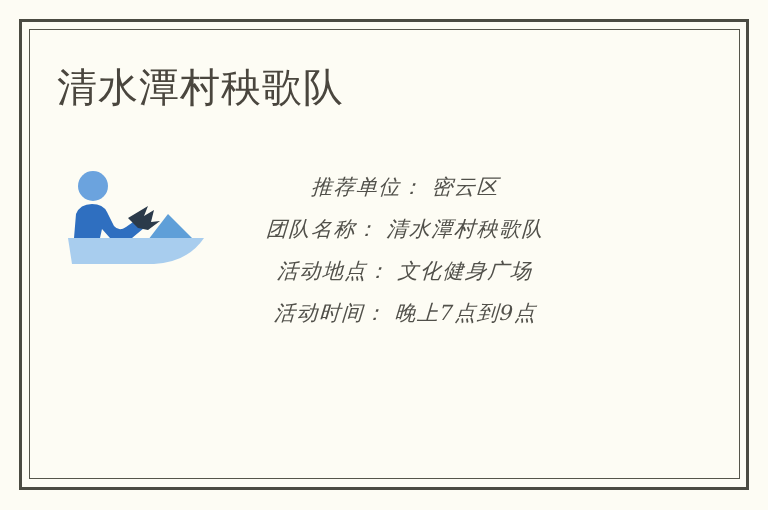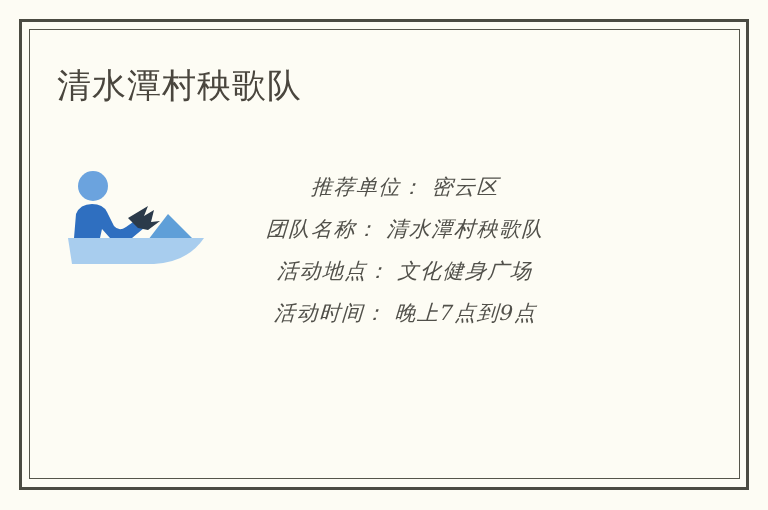--- a/index.html
+++ b/index.html
@@ -41,25 +41,25 @@
     border: 1.5px solid #55554b;
     box-sizing: border-box;
     pointer-events: none;
   }
 
   
   .title {
     position: absolute;
     left: 57px;
     top: 64px;
-    font-size: 34px;
+    font-size: 40px;
     line-height: 48px;
     letter-spacing: 1px;
     color: #4a463e;
-    font-family: Liberation Mono, monospace;
+    font-family: Liberation Serif, serif;
     font-weight: 400;
     white-space: nowrap;
   }
 
   
   .illustration {
     position: absolute;
     left: 62px;
     top: 166px;
     width: 148px;

